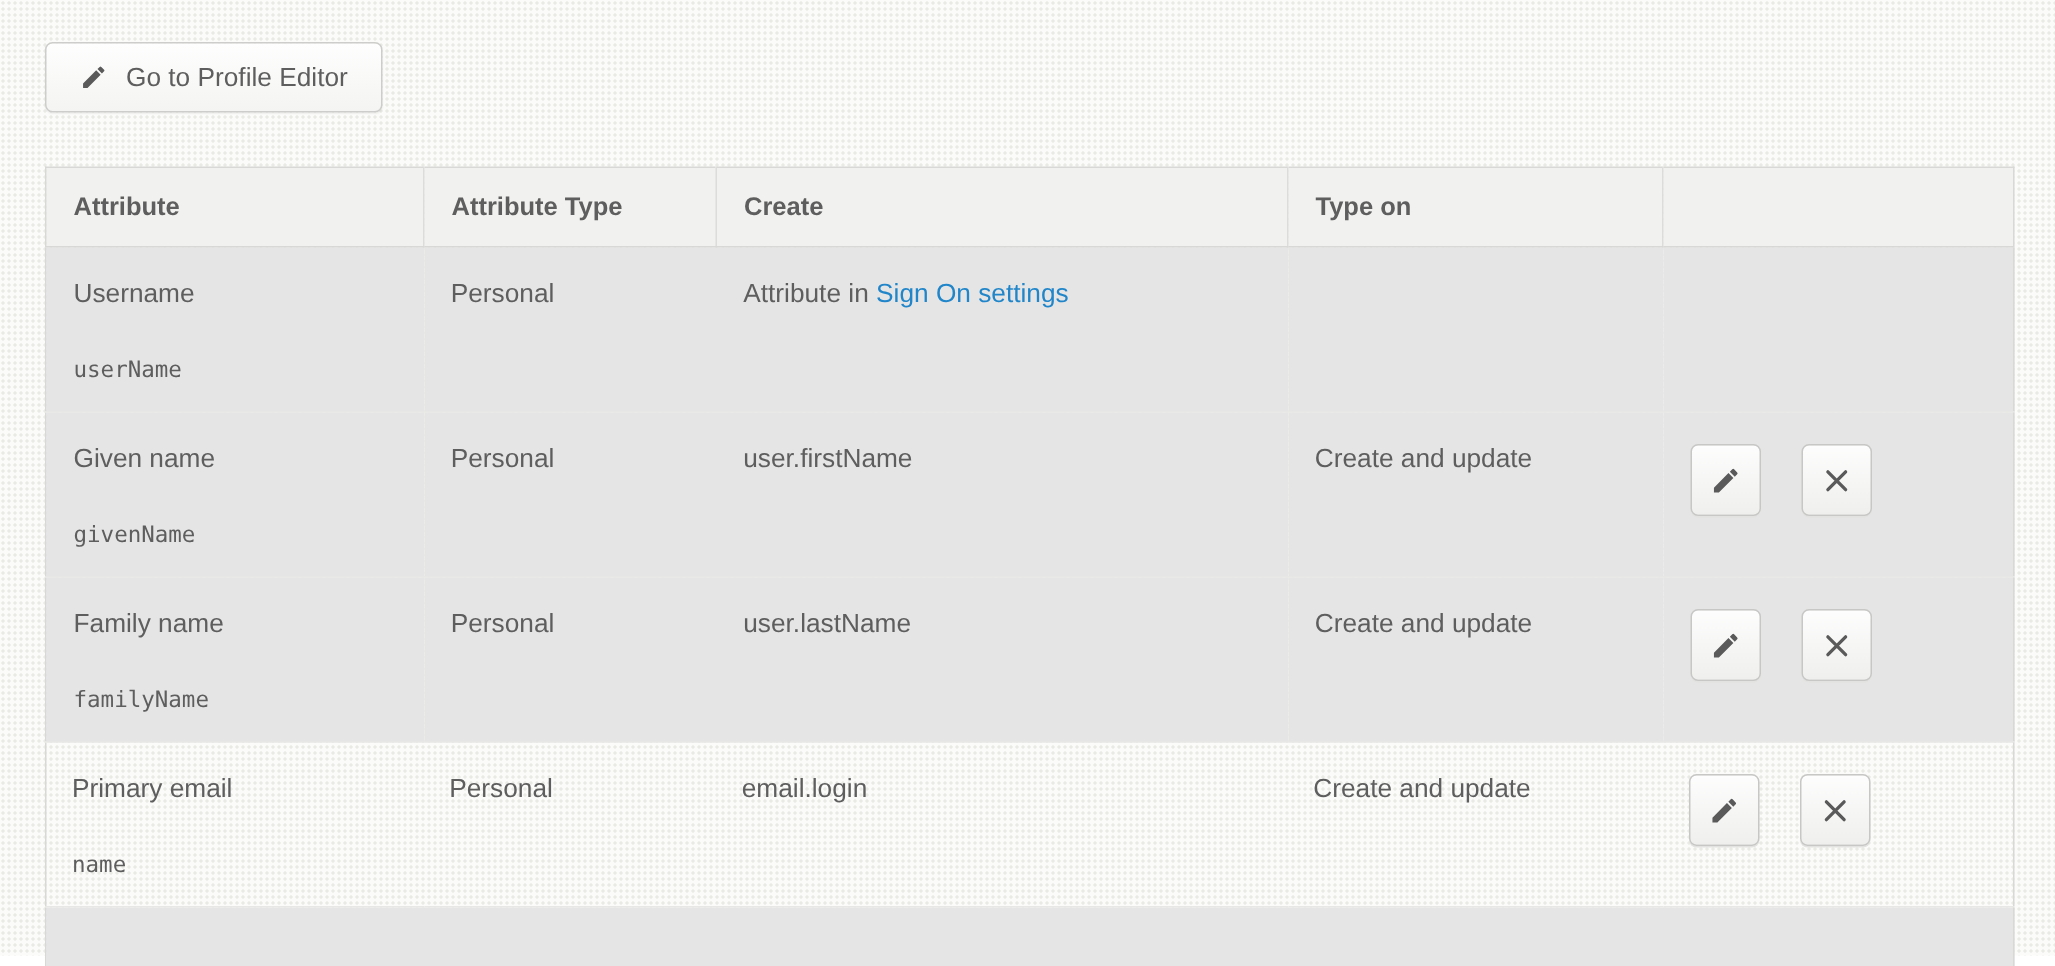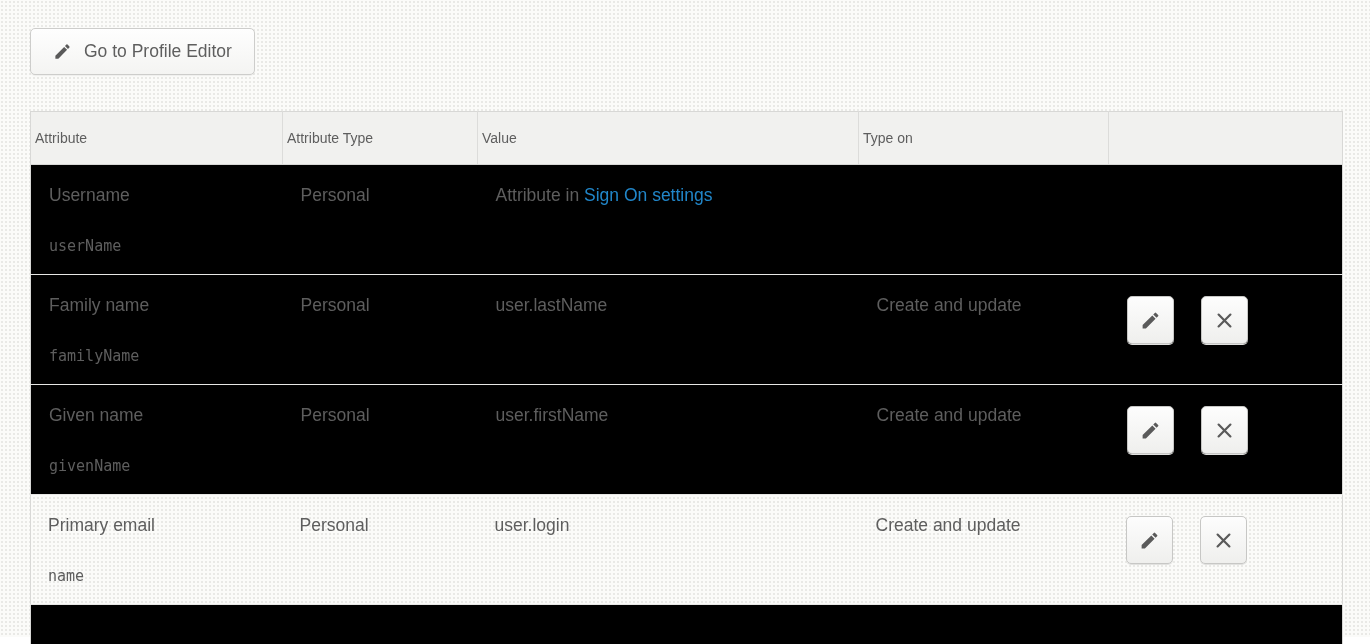--- a/index.html
+++ b/index.html
@@ -41,31 +41,31 @@
   .btn .icon{display:inline-flex;align-items:center;}
 
   
   table.attr-table{
     width:1312px;table-layout:fixed;border-collapse:collapse;
     background:transparent;
     border:1px solid var(--border-outer);border-bottom:none;
   }
   thead th{
     height:53px;background:var(--header-bg);
-    font-weight:400;font-size:14px;color:var(--text-gray);
-    text-align:left;padding:0 4px;
+    font-weight:700;font-size:17px;color:var(--text-gray);
+    text-align:left;padding:0 18px;
     border-right:1px solid #dcdcda;
     border-bottom:1px solid var(--border-outer);
   }
   thead th:last-child{border-right:none;}
   tbody tr{height:110px;}
   tbody td{
     vertical-align:top;padding:19px 18px 0 18px;
     border-top:1px solid var(--border-row);
-    background:#000000;
+    background:#e5e5e5;
     font-size:17.5px;line-height:22px;color:var(--text-gray);
   }
   tbody tr:first-child td{border-top:none;}
   tbody tr.row-highlight td{background:transparent;padding-left:17px;}
   tbody tr.row-empty{height:40px;}
   tbody tr.row-empty td{padding:0;}
 
   .attr-label{font-size:17.5px;line-height:22px;}
   .attr-name{
     font-family:"DejaVu Sans Mono", monospace;
@@ -107,40 +107,67 @@
       <col style="width:252px">
         <col style="width:195px">
         <col style="width:381px">
         <col style="width:250px">
         <col style="width:234px">
     </colgroup>
     <thead>
       <tr>
         <th>Attribute</th>
         <th>Attribute Type</th>
-        <th>Value</th>
+        <th>Create</th>
         <th>Type on</th>
         <th></th>
       </tr>
     </thead>
     <tbody>
       <tr>
     <td>
       <div class="attr-label">Username</div>
       <div class="attr-name">userName</div>
     </td>
     <td>Personal</td>
     <td><span>Attribute in </span><a class="link" href="#">Sign On settings</a><span></span></td>
     <td></td>
     <td>
       
     </td>
   </tr>
         <tr>
     <td>
+      <div class="attr-label">Given name</div>
+      <div class="attr-name">givenName</div>
+    </td>
+    <td>Personal</td>
+    <td><span></span><span>user.firstName</span></td>
+    <td>Create and update</td>
+    <td>
+      <div class="actions">
+        <button class="icon-btn" aria-label="Edit">
+          <span style="display:inline-flex">
+            <svg width="21" height="21" viewBox="0 0 24 24" fill="#5a5a5a">
+                    <path d="M3 17.25V21h3.75L17.81 9.94l-3.75-3.75L3 17.25zM20.71 7.04a.996.996 0 0 0 0-1.41l-2.34-2.34a.996.996 0 0 0-1.41 0l-1.83 1.83 3.75 3.75 1.83-1.83z"></path>
+                  </svg>
+          </span>
+        </button>
+        <button class="icon-btn" aria-label="Delete">
+          <span style="display:inline-flex">
+            <svg width="19" height="19" viewBox="0 0 18 18">
+                    <path d="M3.4 3.4 L14.6 14.6 M14.6 3.4 L3.4 14.6" stroke="#5a5a5a" stroke-width="2.1" stroke-linecap="round" fill="none"></path>
+                  </svg>
+          </span>
+        </button>
+      </div>
+    </td>
+  </tr>
+        <tr>
+    <td>
       <div class="attr-label">Family name</div>
       <div class="attr-name">familyName</div>
     </td>
     <td>Personal</td>
     <td><span></span><span>user.lastName</span></td>
     <td>Create and update</td>
     <td>
       <div class="actions">
         <button class="icon-btn" aria-label="Edit">
           <span style="display:inline-flex">
@@ -152,54 +179,27 @@
         <button class="icon-btn" aria-label="Delete">
           <span style="display:inline-flex">
             <svg width="19" height="19" viewBox="0 0 18 18">
                     <path d="M3.4 3.4 L14.6 14.6 M14.6 3.4 L3.4 14.6" stroke="#5a5a5a" stroke-width="2.1" stroke-linecap="round" fill="none"></path>
                   </svg>
           </span>
         </button>
       </div>
     </td>
   </tr>
-        <tr>
-    <td>
-      <div class="attr-label">Given name</div>
-      <div class="attr-name">givenName</div>
-    </td>
-    <td>Personal</td>
-    <td><span></span><span>user.firstName</span></td>
-    <td>Create and update</td>
-    <td>
-      <div class="actions">
-        <button class="icon-btn" aria-label="Edit">
-          <span style="display:inline-flex">
-            <svg width="21" height="21" viewBox="0 0 24 24" fill="#5a5a5a">
-                    <path d="M3 17.25V21h3.75L17.81 9.94l-3.75-3.75L3 17.25zM20.71 7.04a.996.996 0 0 0 0-1.41l-2.34-2.34a.996.996 0 0 0-1.41 0l-1.83 1.83 3.75 3.75 1.83-1.83z"></path>
-                  </svg>
-          </span>
-        </button>
-        <button class="icon-btn" aria-label="Delete">
-          <span style="display:inline-flex">
-            <svg width="19" height="19" viewBox="0 0 18 18">
-                    <path d="M3.4 3.4 L14.6 14.6 M14.6 3.4 L3.4 14.6" stroke="#5a5a5a" stroke-width="2.1" stroke-linecap="round" fill="none"></path>
-                  </svg>
-          </span>
-        </button>
-      </div>
-    </td>
-  </tr>
         <tr class="row-highlight">
     <td>
       <div class="attr-label">Primary email</div>
       <div class="attr-name">name</div>
     </td>
     <td>Personal</td>
-    <td><span></span><span>user.login</span></td>
+    <td><span></span><span>email.login</span></td>
     <td>Create and update</td>
     <td>
       <div class="actions">
         <button class="icon-btn" aria-label="Edit">
           <span style="display:inline-flex">
             <svg width="21" height="21" viewBox="0 0 24 24" fill="#5a5a5a">
                     <path d="M3 17.25V21h3.75L17.81 9.94l-3.75-3.75L3 17.25zM20.71 7.04a.996.996 0 0 0 0-1.41l-2.34-2.34a.996.996 0 0 0-1.41 0l-1.83 1.83 3.75 3.75 1.83-1.83z"></path>
                   </svg>
           </span>
         </button>

